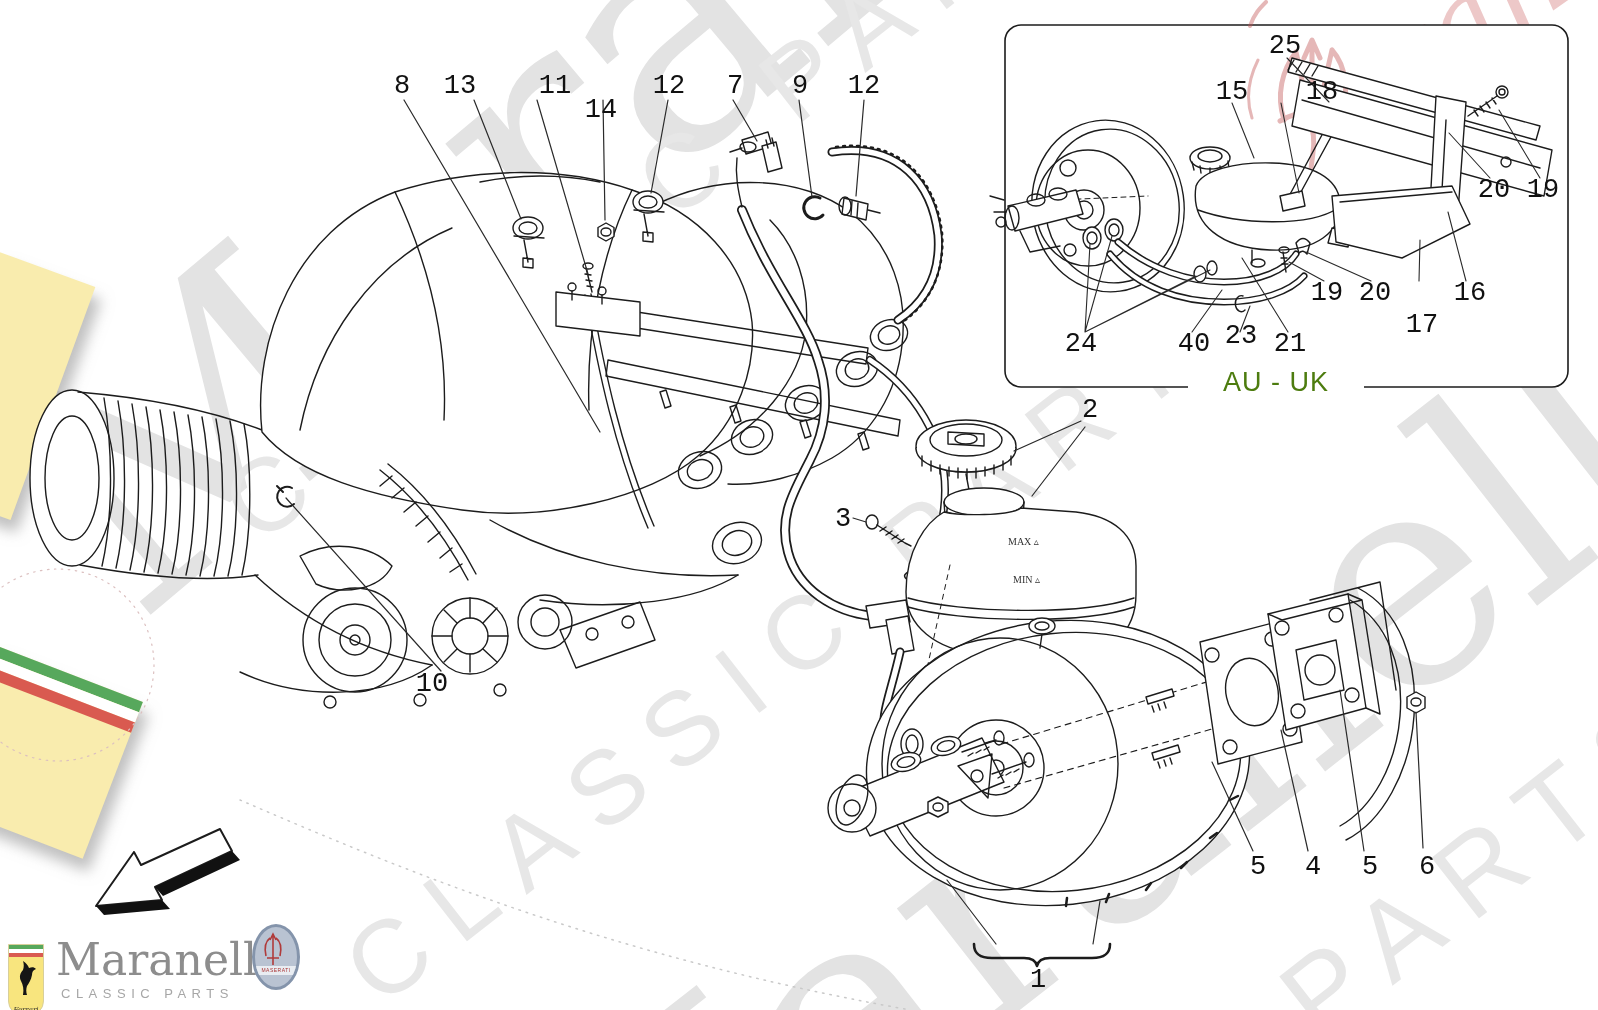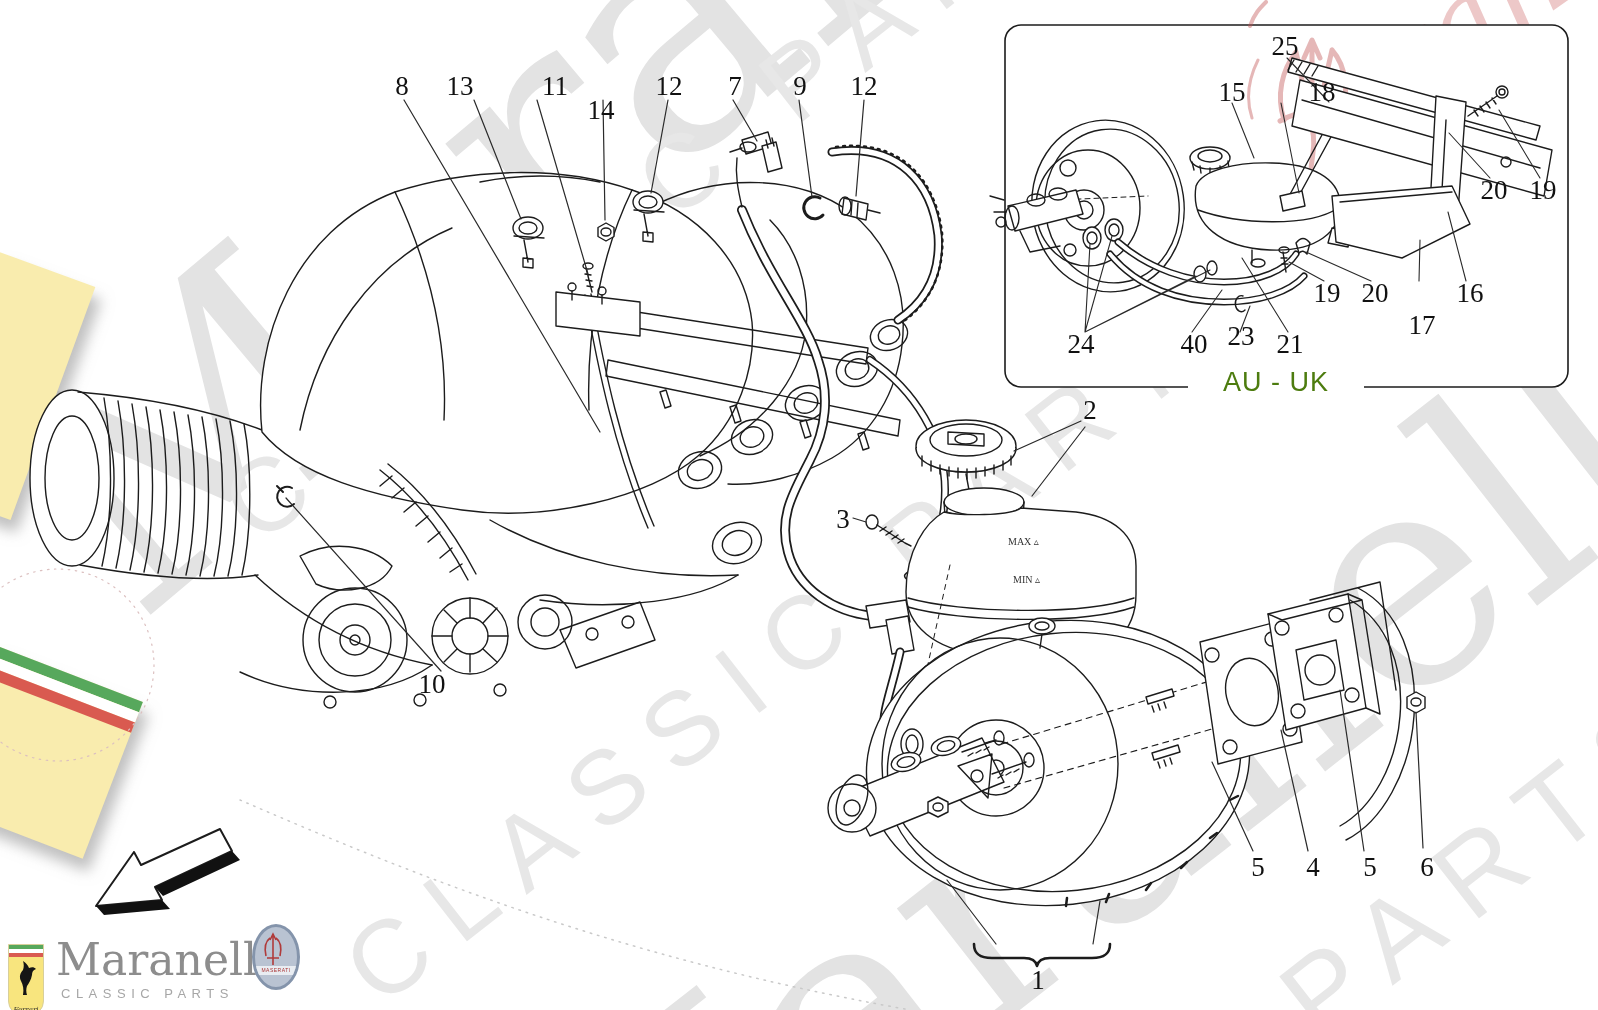--- a/index.html
+++ b/index.html
@@ -20,21 +20,21 @@
   
   .badge-frag{position:absolute;z-index:1;background:#f9ecae;
               box-shadow:10px 10px 14px rgba(140,140,140,.55);}
   #frag-a{left:-46px;top:262px;width:102px;height:248px;transform:rotate(20deg);}
   #frag-b{left:-40px;top:668px;width:158px;height:168px;transform:rotate(21deg);}
   #frag-b .stripe{height:11px;}
   
   #art{position:absolute;left:0;top:0;z-index:2;}
   
   .co{position:absolute;z-index:3;font-size:27px;color:#111;transform:translate(-50%,-50%);
-      font-family:Liberation Serif, serif;}
+      font-family:Liberation Mono, monospace;}
   #auuk{position:absolute;z-index:3;left:1276px;top:382px;transform:translate(-50%,-50%);
         font-size:27px;font-weight:normal;color:#4d7c0f;letter-spacing:1px;}
   .lvl{position:absolute;z-index:3;font-size:10px;color:#333;font-family:Liberation Serif, serif;}
   #lvl-max{left:1008px;top:536px;}
   #lvl-min{left:1013px;top:574px;}
   
   #footer{position:absolute;z-index:4;left:0;top:918px;width:400px;height:92px;}
   #f-shield{position:absolute;left:8px;top:26px;width:34px;height:70px;background:#f8e57e;
             border:1px solid #d8cf9a;border-radius:0 0 15px 15px;overflow:hidden;}
   #f-shield .band{height:4px;}

